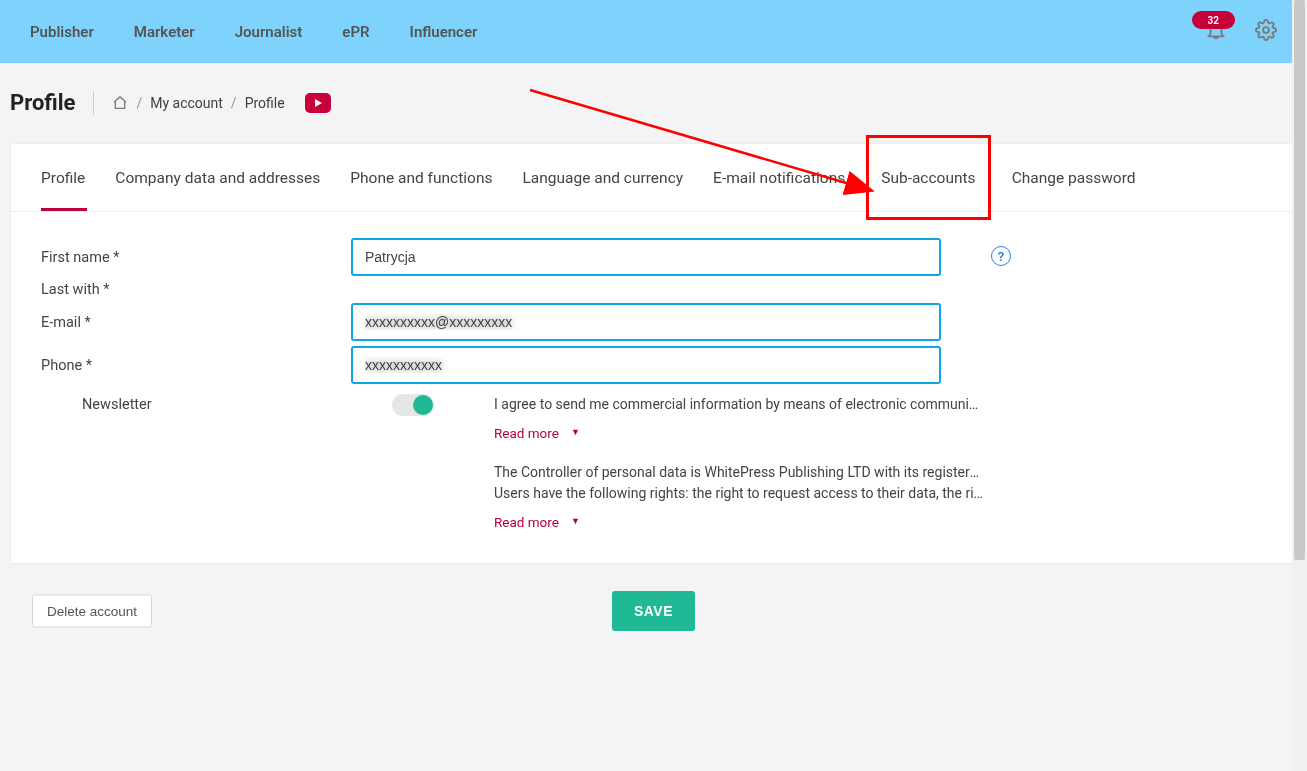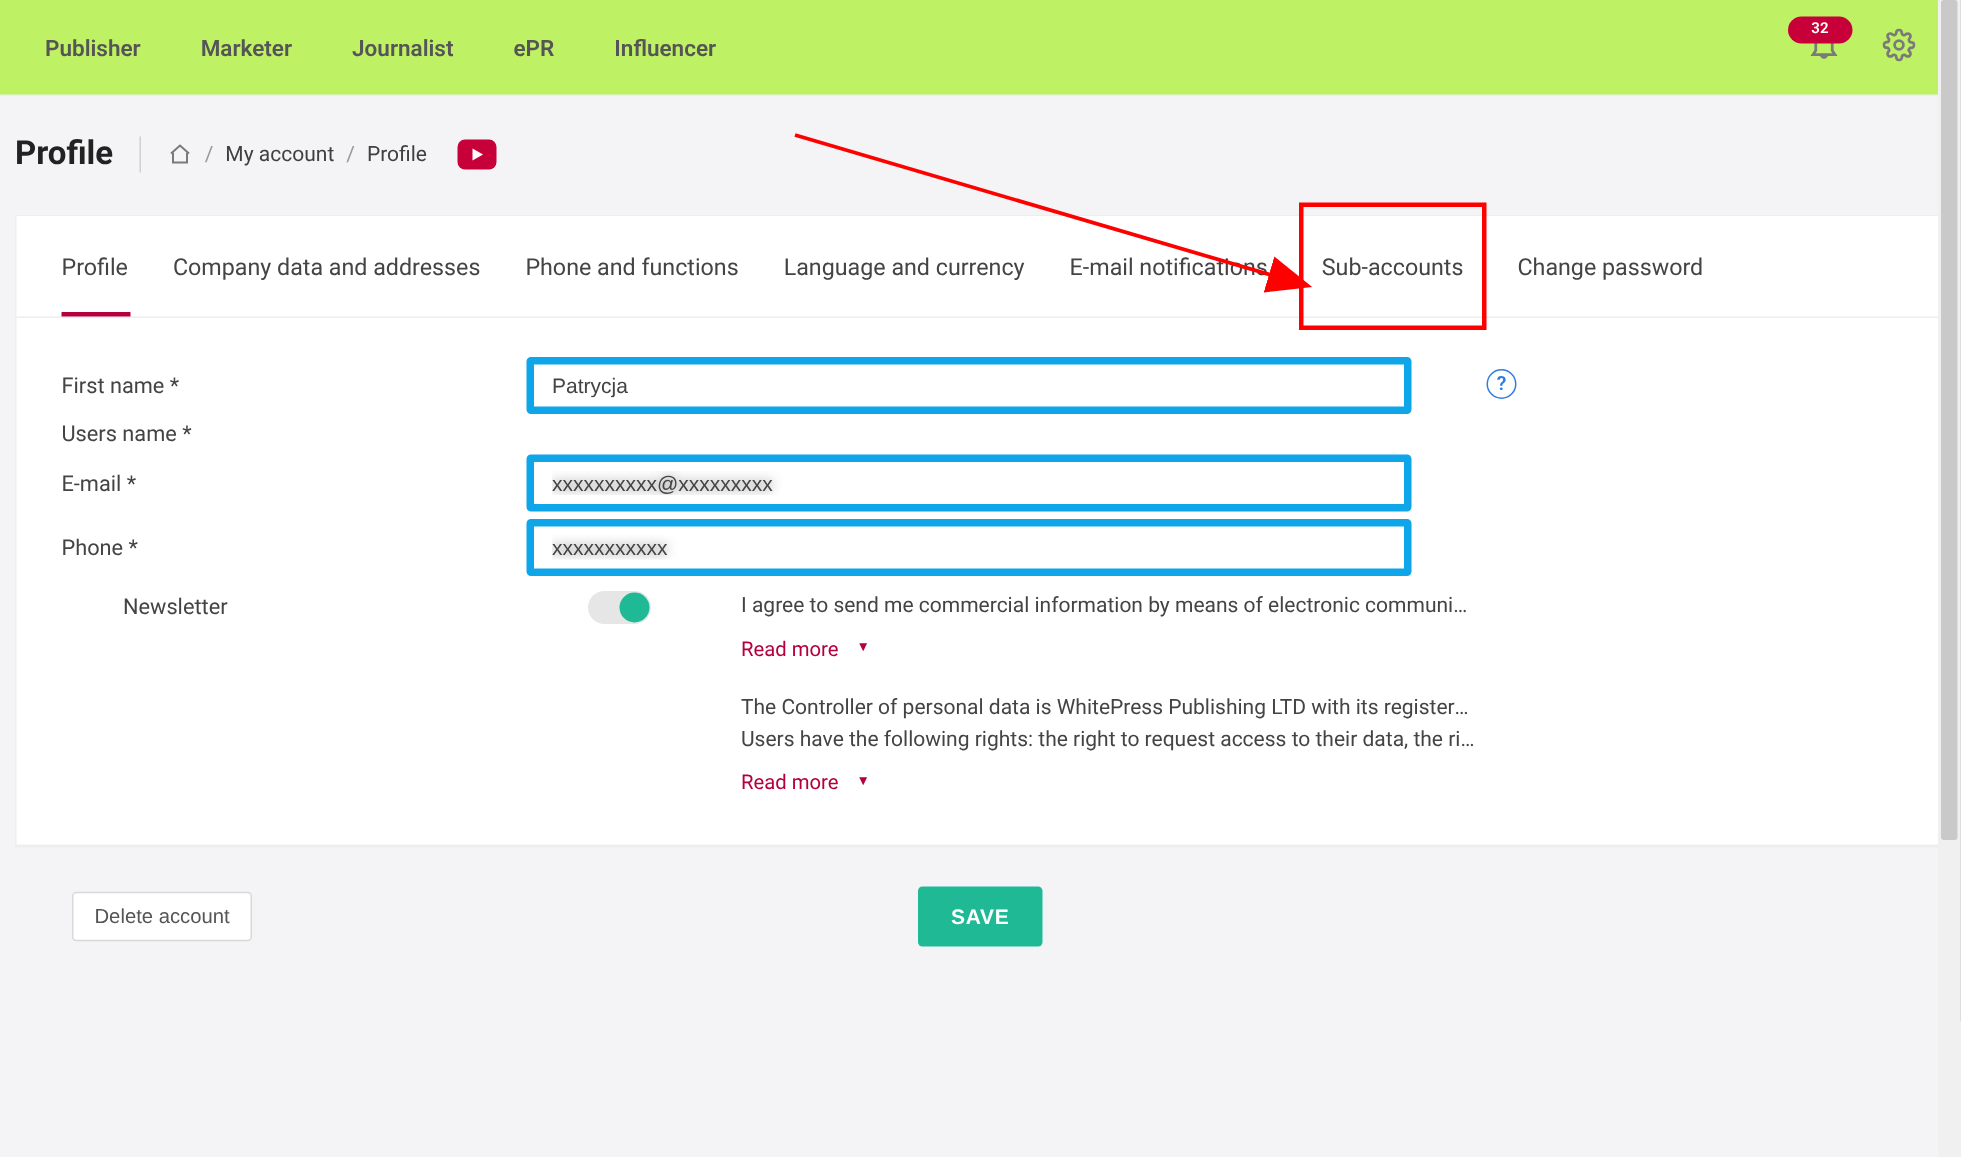--- a/index.html
+++ b/index.html
@@ -5,21 +5,21 @@
   * { box-sizing: border-box; margin: 0; padding: 0; }
   body {
     font-family: -apple-system, BlinkMacSystemFont, "Segoe UI", Roboto, "Helvetica Neue", Arial, sans-serif;
     background: #f4f4f6;
     color: #333;
     font-size: 14px;
     width: 1307px;
   }
   
   .topnav {
-    background: #bef264;
+    background: #7dd3fc;
     height: 64px;
     display: flex;
     align-items: center;
     padding: 0 30px 0 30px;
     border-bottom: 1px solid #eee;
     position: relative;
   }
   .topnav .nav-links { display: flex; gap: 40px; }
   .topnav .nav-links a {
     color: #555; font-weight: 600; font-size: 15px; text-decoration: none; cursor: pointer;
@@ -75,21 +75,21 @@
   }
   .tabs .tab.highlight {
     outline: 3px solid #ff0000; outline-offset: 6px; padding: 0 6px;
   }
 
   .form-area { padding: 26px 30px 30px 30px; position: relative; }
   .form-row { display: flex; align-items: center; margin-bottom: 5px; }
   .form-row .lbl { width: 310px; color: #444; font-size: 14.5px; }
   .form-row .ctl { flex: 0 0 590px; }
   .form-row input[type=text] {
-    width: 100%; height: 38px; border: 5px solid #0ea5e9; border-radius: 3px;
+    width: 100%; height: 38px; border: 2px solid #0ea5e9; border-radius: 3px;
     padding: 0 12px; font-size: 14px; color: #444;
   }
   .help-icon {
     position: absolute; left: 980px; top: 34px; width: 20px; height: 20px;
     border: 1.6px solid #2f7de1; border-radius: 50%; color: #2f7de1;
     display: flex; align-items: center; justify-content: center; font-size: 13px; font-weight: 600; cursor: pointer;
   }
   .blur-text { color: transparent; text-shadow: 0 0 7px rgba(80,80,80,0.8); user-select: none; }
 
   .toggle-row { display: flex; align-items: flex-start; margin-top: 10px; margin-left: 41px; }
@@ -109,21 +109,21 @@
 
   .footer-bar {
     background: #f4f4f6; padding: 26px 0 26px 0; display: flex; justify-content: center;
     border-top: 1px solid #eee; margin: 0 10px; position: relative;
   }
   .save-btn {
     background: #1fb995; color: #fff; border: none; padding: 12px 22px;
     font-size: 14px; font-weight: 600; letter-spacing: 0.5px; border-radius: 3px; cursor: pointer;
   }
   .delete-btn {
-    position: absolute; left: 38px; top: 50%; transform: translateY(-50%);
+    position: absolute; left: 22px; top: 50%; transform: translateY(-50%);
     background: #fff; border: 1px solid #d8d8d8; color: #555;
     padding: 8px 14px; font-size: 13.5px; border-radius: 3px; cursor: pointer; text-align: center;
   }
 
   
   .arrow-overlay {
     position: absolute; pointer-events: none; z-index: 50;
   }
 
   
@@ -199,21 +199,21 @@
 
   <div class="form-area">
     <div class="help-icon">?</div>
 
     <div class="form-row">
       <div class="lbl">First name *</div>
       <div class="ctl"><input type="text" value="Patrycja" style=""></div>
     </div>
 
     <div class="form-row">
-      <div class="lbl">Users name *</div>
+      <div class="lbl">Last with *</div>
     </div>
 
     <div class="form-row">
       <div class="lbl">E-mail *</div>
       <div class="ctl"><input type="text" class="blur-text" value="xxxxxxxxxx@xxxxxxxxx" style=""></div>
     </div>
 
     <div class="form-row">
       <div class="lbl">Phone *</div>
       <div class="ctl"><input type="text" class="blur-text" value="xxxxxxxxxxx" style=""></div>

